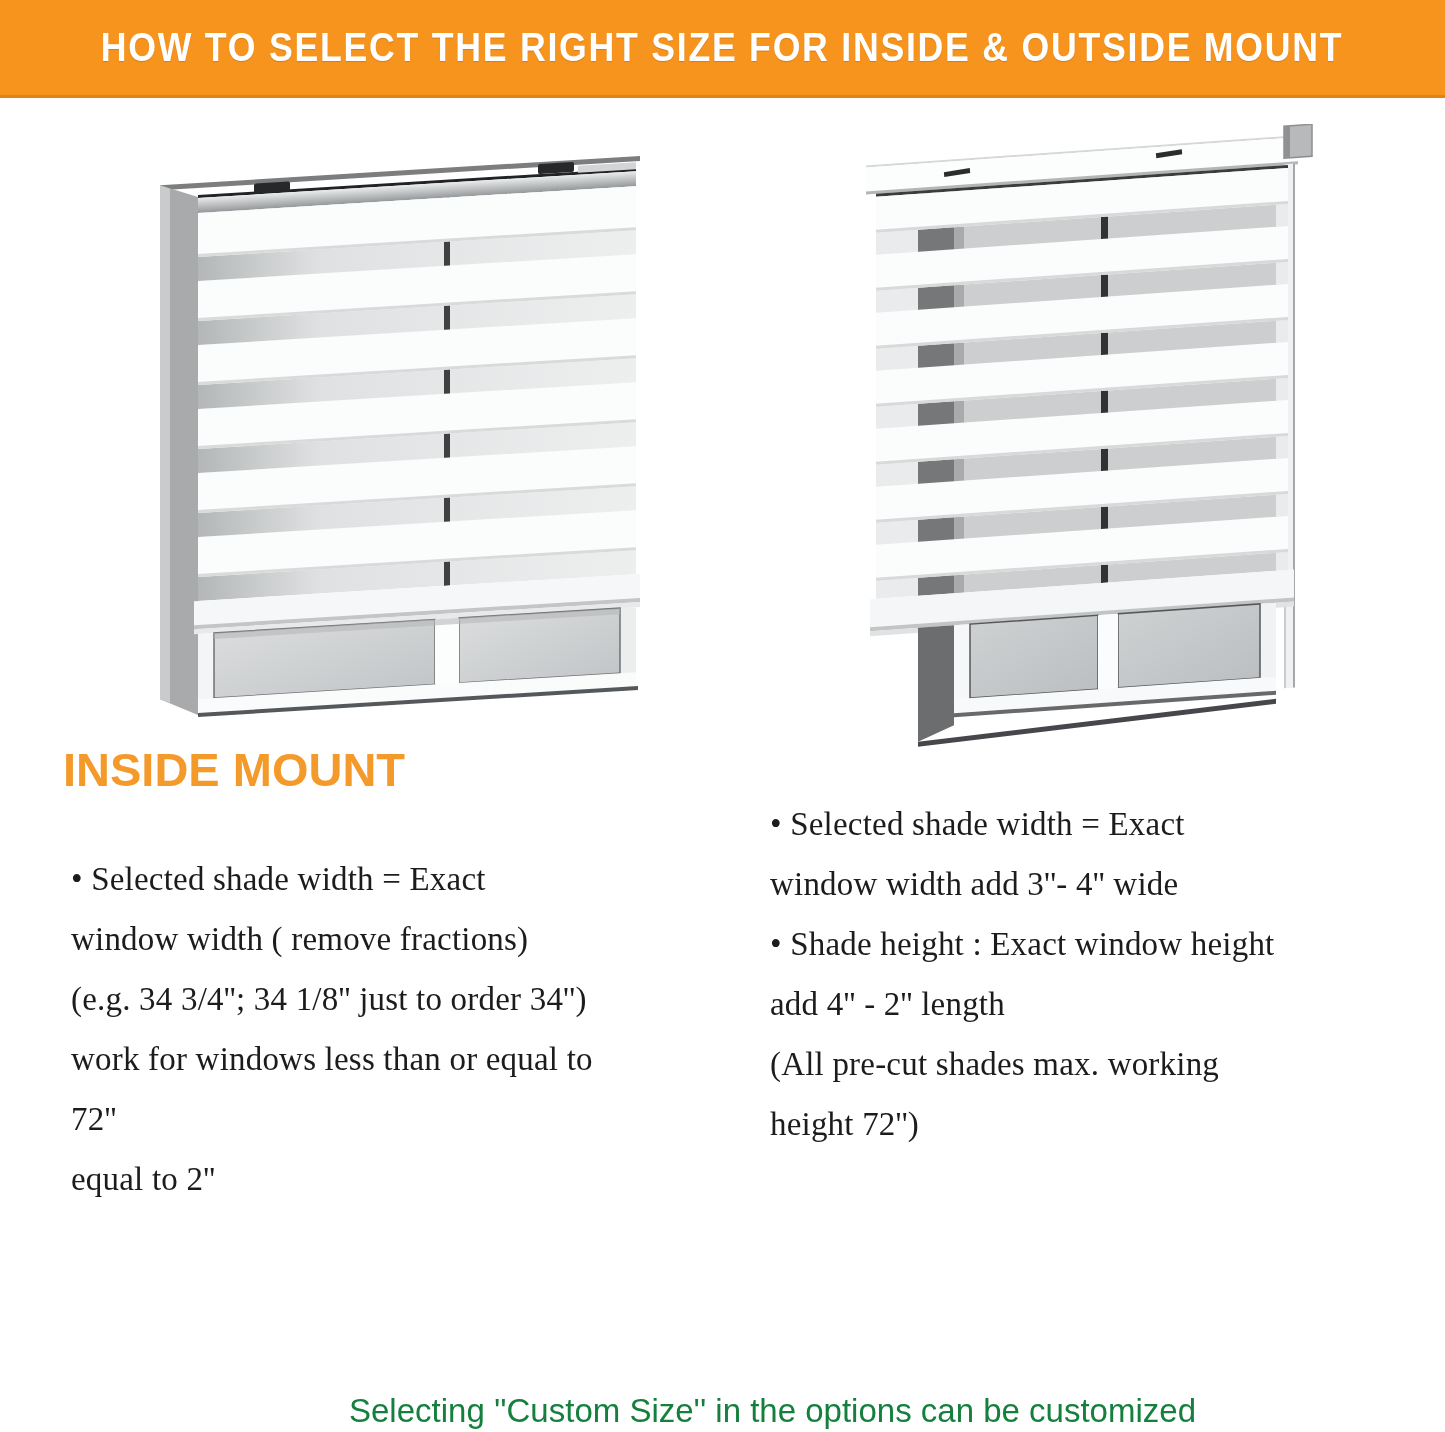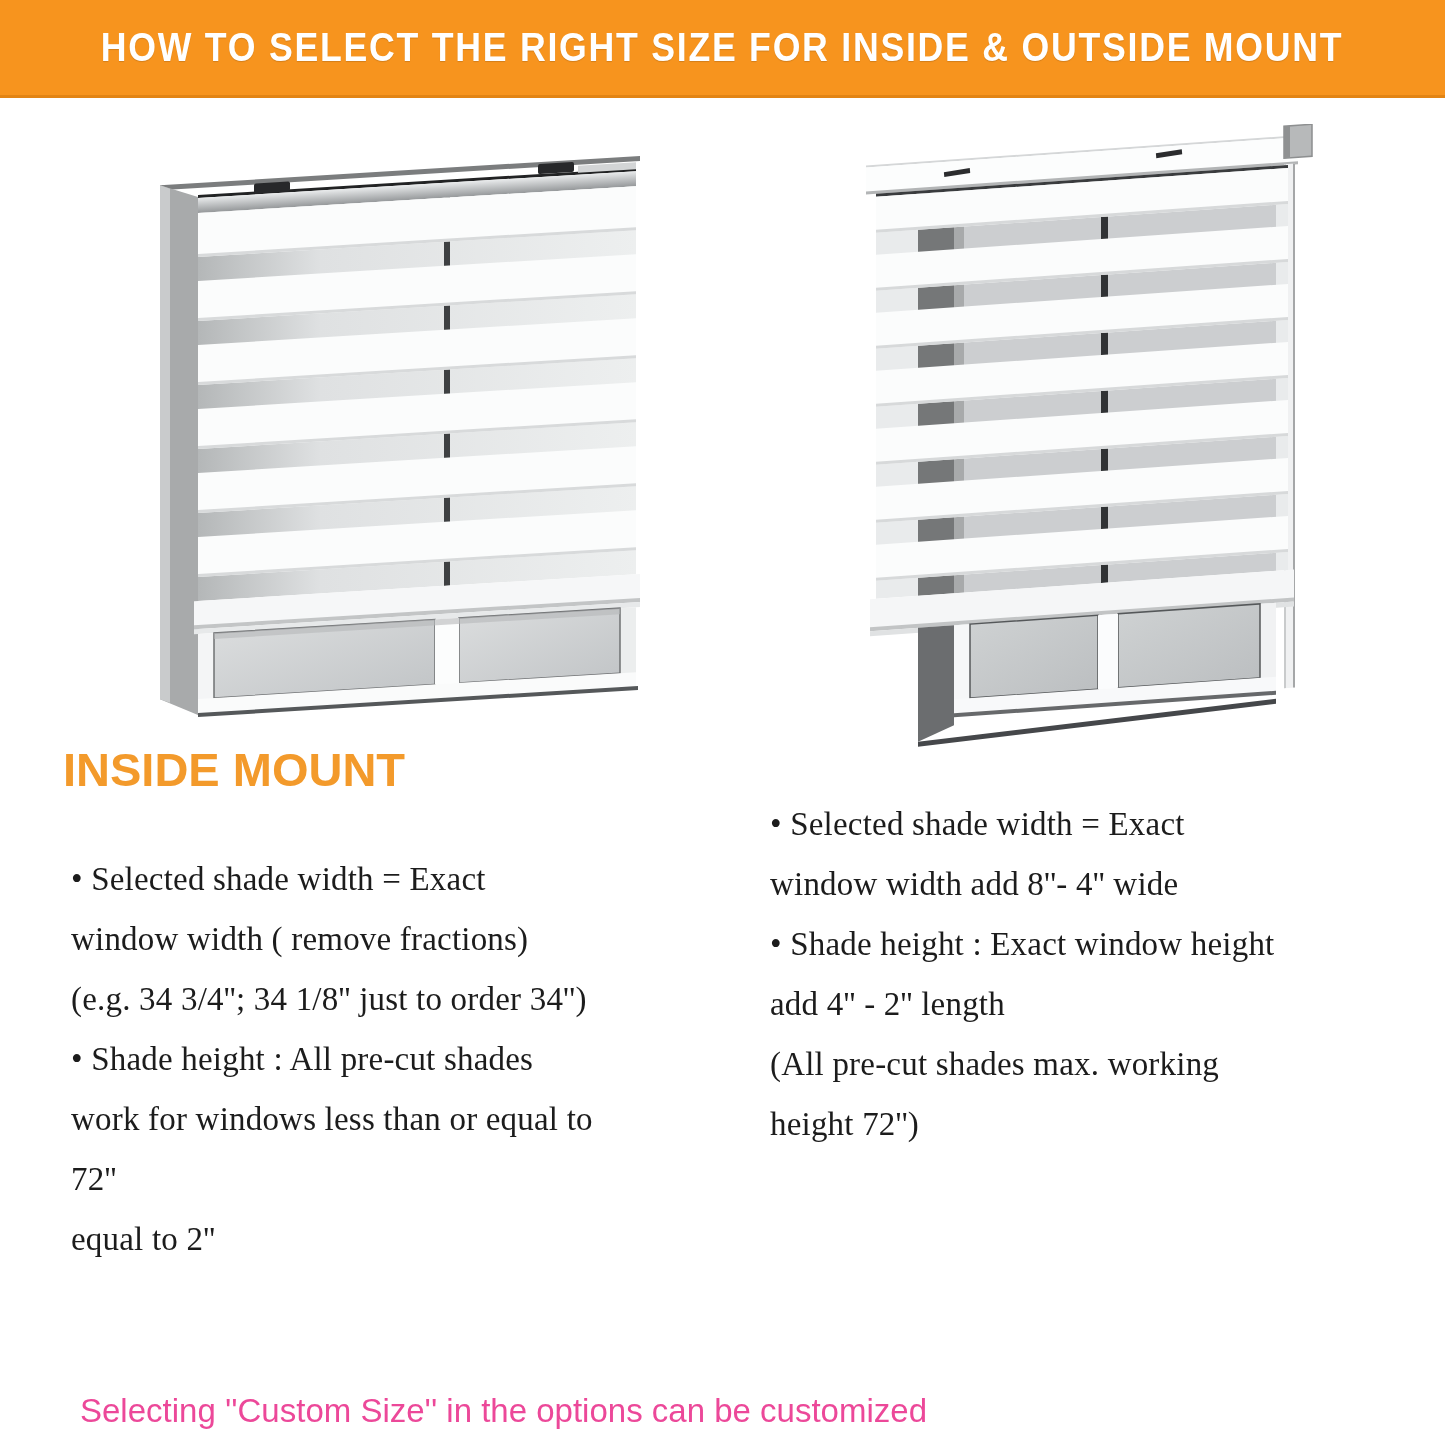--- a/index.html
+++ b/index.html
@@ -51,24 +51,24 @@
     line-height:60px;
     color:#1c1c1c;
     white-space:nowrap;
     letter-spacing:0.2px;
   }
   .col-inside .lines{margin-left:10px;}
   .col-outside .lines{margin-left:5px;}
   
   .footer-note{
     position:absolute;left:0;right:0;top:1392px;
-    text-align:left;
-    padding-left:80px;
+    text-align:center;
+    padding-left:100px;
     font-size:33px;
-    color:#ec4899;
+    color:#15803d;
     white-space:nowrap;
   }
 </style>
 </head>
 <body>
 
 <div class="page">
 
   <header class="banner">
     <h1>HOW TO SELECT THE RIGHT SIZE FOR INSIDE &amp; OUTSIDE MOUNT</h1>
@@ -226,31 +226,30 @@
       </g>
     </svg>
   </div>
 
   <section class="col col-inside">
     <h2>INSIDE MOUNT</h2>
     <div class="lines">
       <div class="line">•  Selected shade width = Exact</div>
       <div class="line">window width ( remove fractions)</div>
       <div class="line">(e.g. 34 3/4''; 34 1/8'' just to order 34'')</div>
-      <div class="line">•  Shade height : All pre-cut shades</div>
       <div class="line">work for windows less than or equal to</div>
       <div class="line">72''</div>
       <div class="line">equal to 2''</div>
     </div>
   </section>
 
   <section class="col col-outside">
     <div class="lines">
       <div class="line">•  Selected shade width = Exact</div>
-      <div class="line">window width add 8''- 4'' wide</div>
+      <div class="line">window width add 3''- 4'' wide</div>
       <div class="line">•  Shade height : Exact window height</div>
       <div class="line">add 4'' - 2'' length</div>
       <div class="line">(All pre-cut shades max. working</div>
       <div class="line">height 72'')</div>
     </div>
   </section>
 
   <div class="footer-note">Selecting ''Custom Size'' in the options can be customized</div>
 
 </div>

